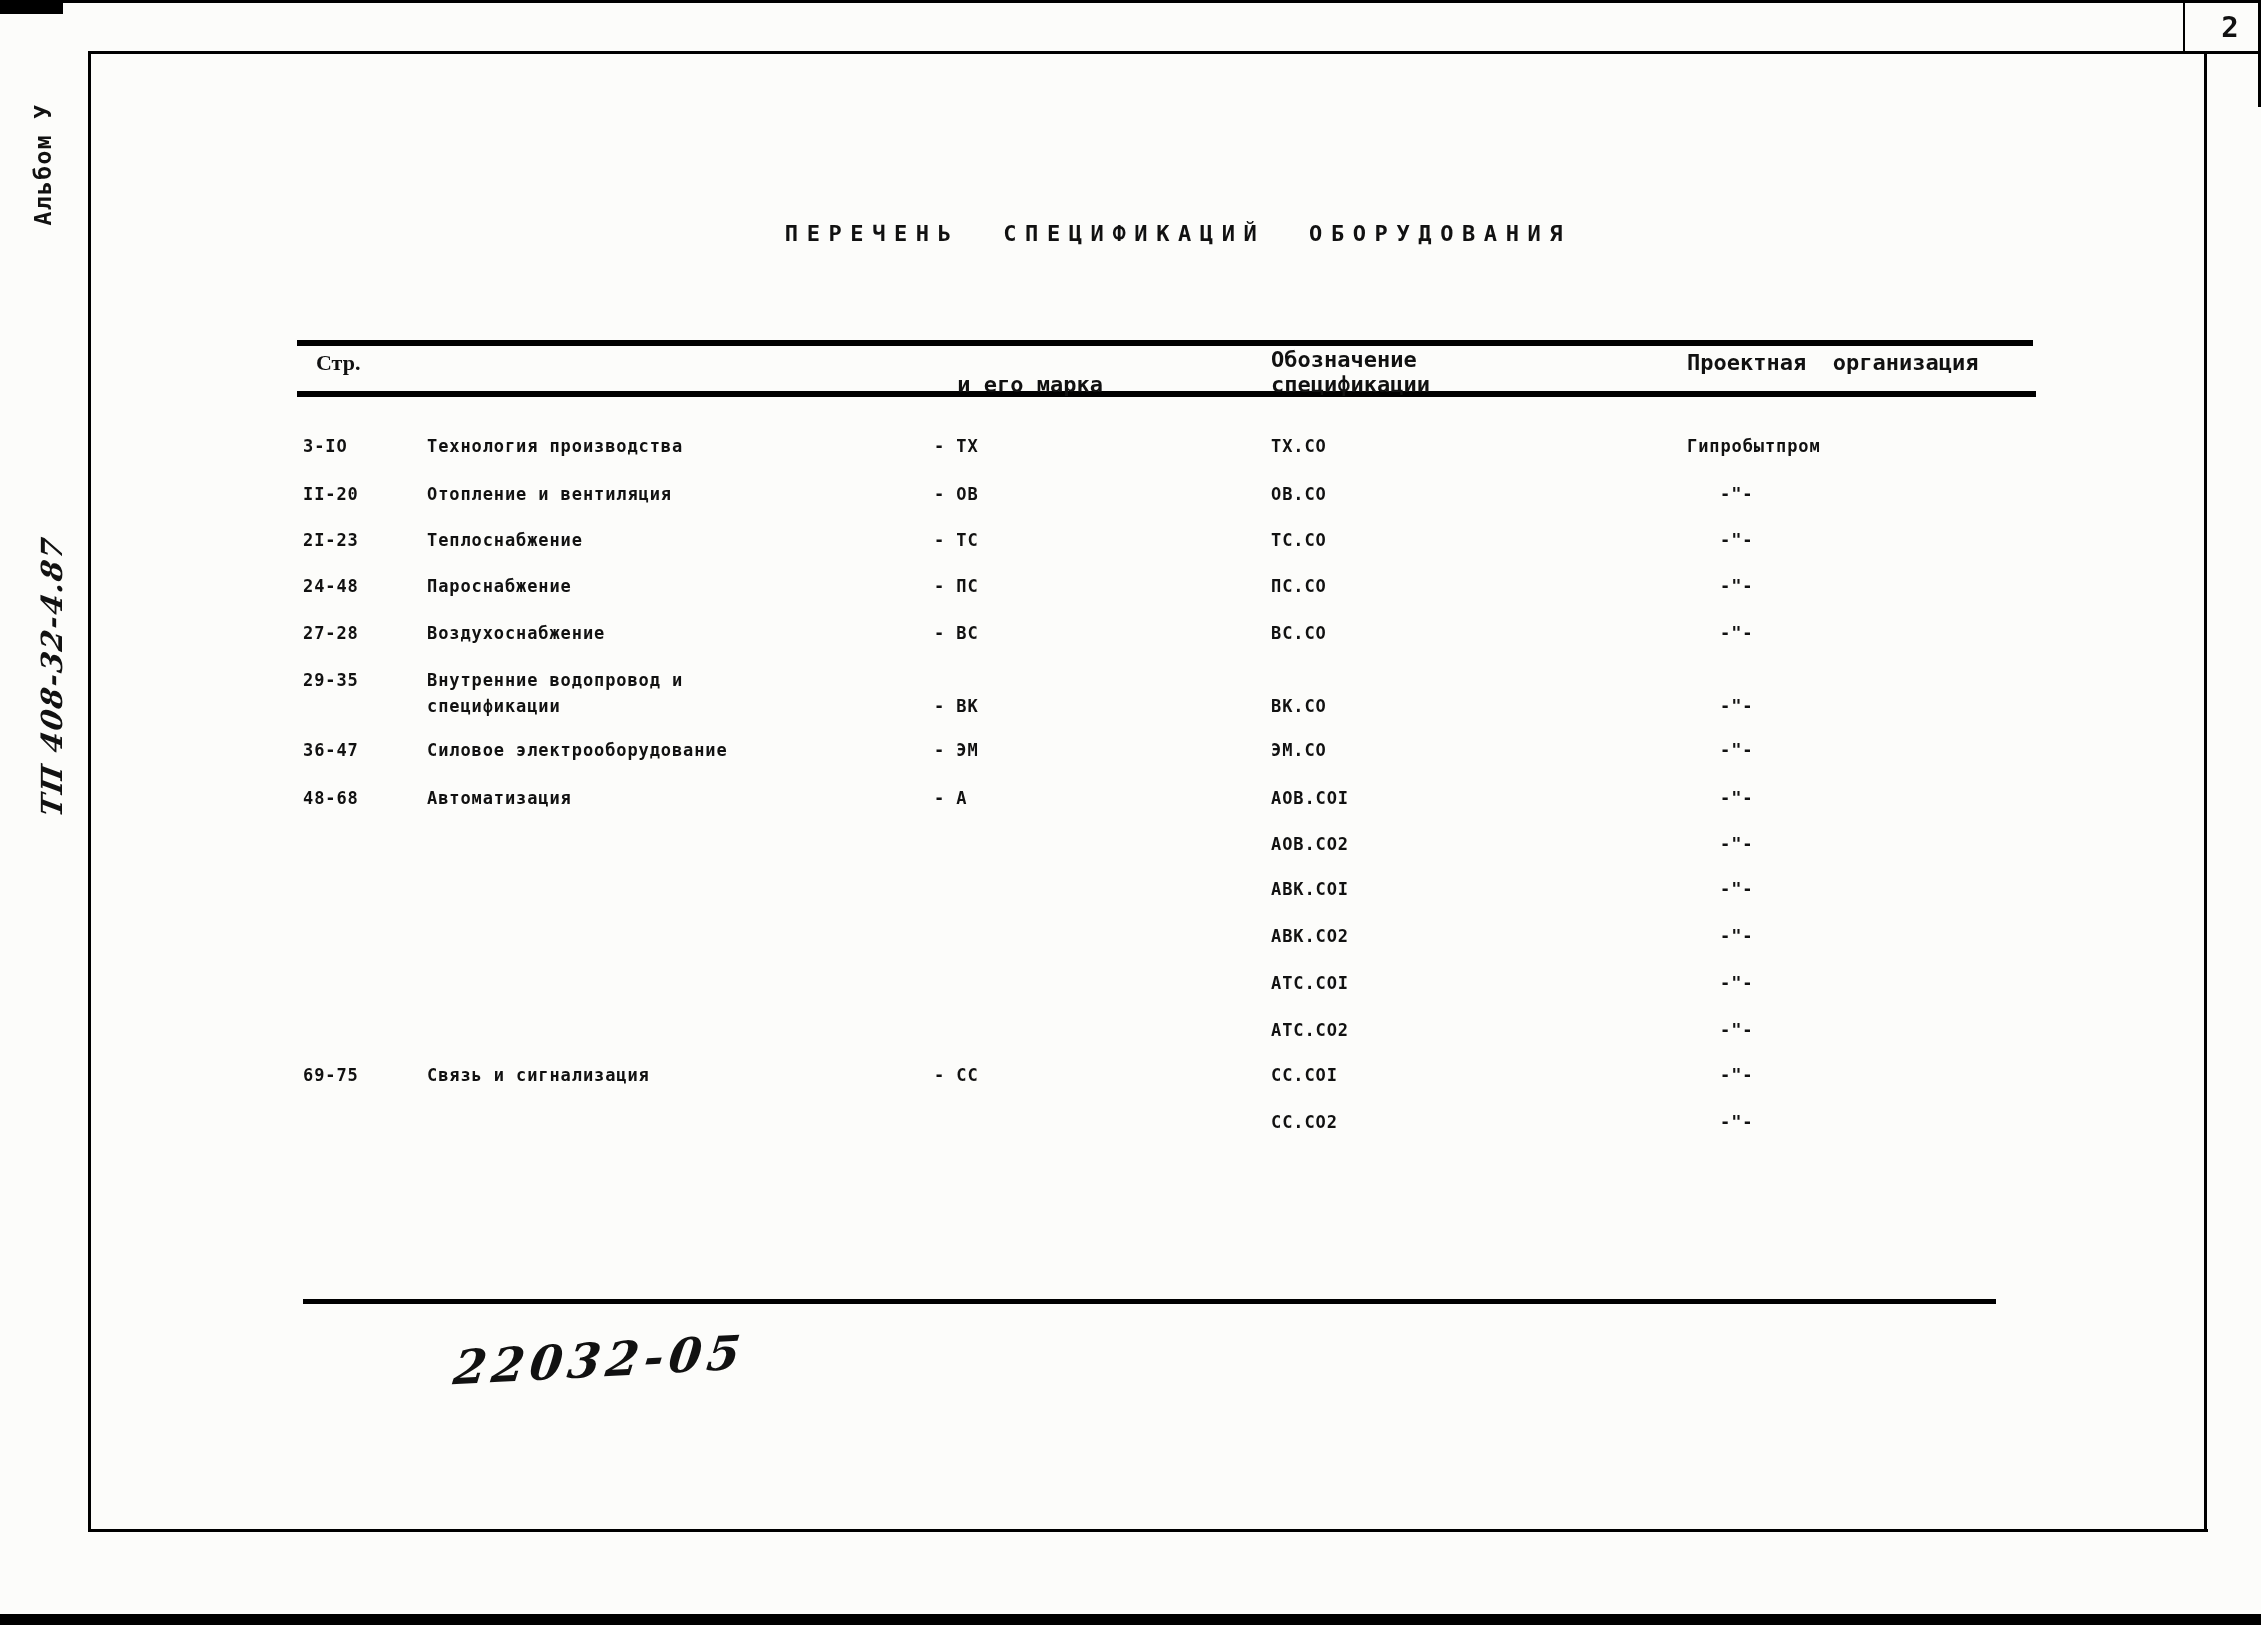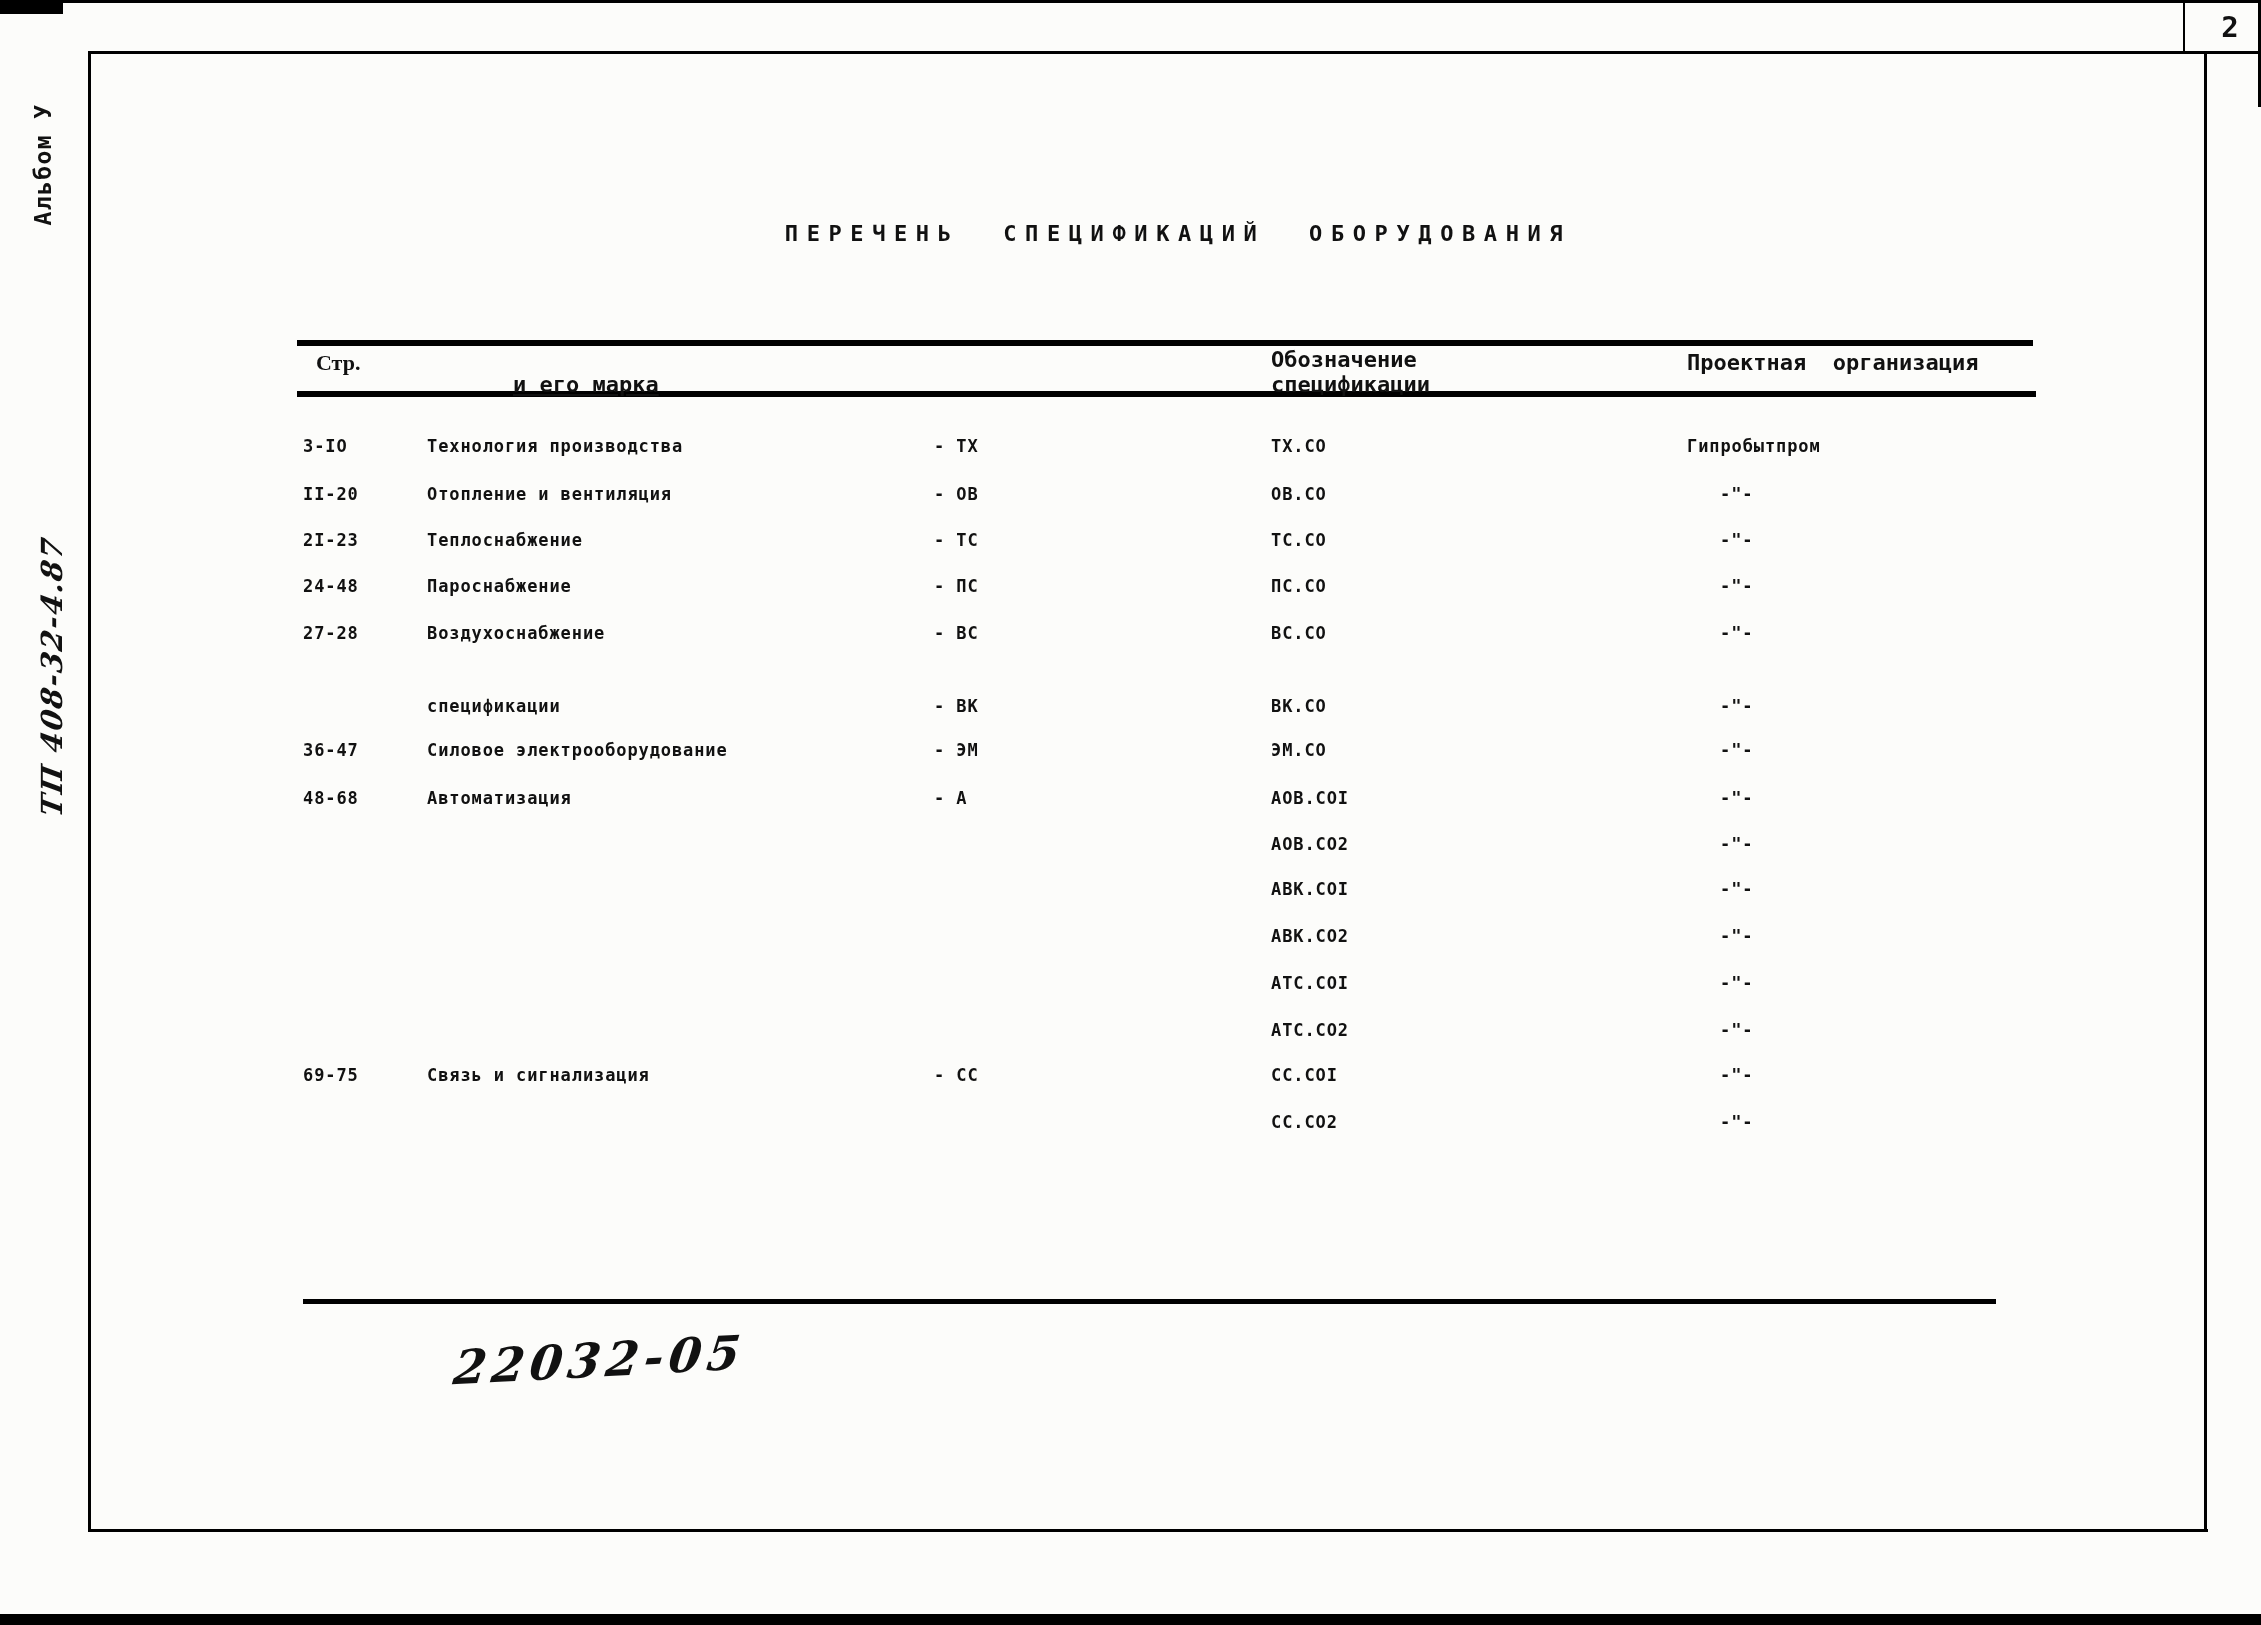--- a/index.html
+++ b/index.html
@@ -44,21 +44,21 @@
     white-space:pre;
   }
   
   .rule{position:absolute;background:#000;}
   .rule.hdr-top{left:297px;top:340px;width:1736px;height:5.9px;}
   .rule.hdr-bottom{left:297px;top:391px;width:1739px;height:5.9px;}
   .rule.footer-line{left:303px;top:1299px;width:1693px;height:5.4px;}
   .th{position:absolute;font-size:22px;font-weight:600;line-height:25.4px;white-space:pre;}
   .th.h-pages{left:316px;top:350px;font-family:Liberation Serif, serif;}
   .th.h-name{left:513px;top:347px;width:590px;text-align:center;}
-  .th.h-name2{left:513px;top:372px;width:590px;text-align:left;text-decoration:underline;}
+  .th.h-name2{left:513px;top:372px;width:590px;text-align:right;}
   .th.h-spec{left:1271px;top:347px;}
   .th.h-spec2{left:1271px;top:372px;}
   .th.h-org{left:1687px;top:350px;}
   .row{position:absolute;left:0;width:2261px;height:30px;}
   .cell{position:absolute;top:0;font-size:17px;line-height:28px;letter-spacing:0.9px;
     font-weight:600;white-space:pre;}
   .c-pages{left:303px;width:104px;}
   .c-name{left:427px;}
   .c-mark{left:934px;}
   .c-spec{left:1271px;}
@@ -136,20 +136,24 @@
   </div>
 
   <div class="row" style="top:619px">
     <div class="cell c-pages">27-28</div>
     <div class="cell c-name">Воздухоснабжение</div>
     <div class="cell c-mark">- ВС</div>
     <div class="cell c-spec">ВС.СО</div>
     <div class="cell c-org ditto">-"-</div>
   </div>
 
+  <div class="row" style="top:666px">
+    <div class="cell c-pages">29-35</div>
+    <div class="cell c-name">Внутренние водопровод и</div>
+  </div>
   <div class="row" style="top:692px">
     <div class="cell c-name">спецификации</div>
     <div class="cell c-mark">- ВК</div>
     <div class="cell c-spec">ВК.СО</div>
     <div class="cell c-org ditto">-"-</div>
   </div>
 
   <div class="row" style="top:736px">
     <div class="cell c-pages">36-47</div>
     <div class="cell c-name">Силовое электрооборудование</div>

